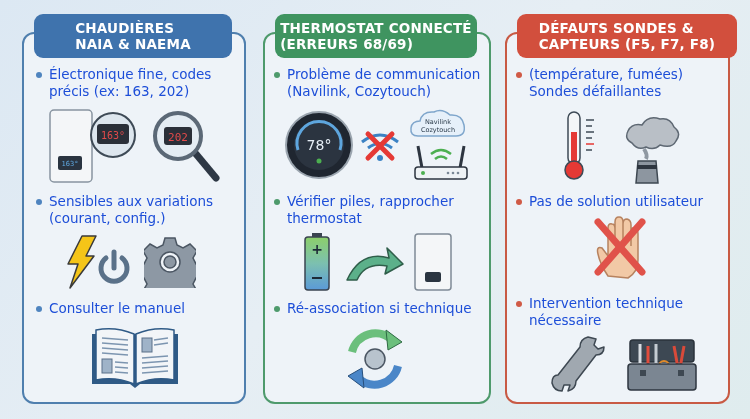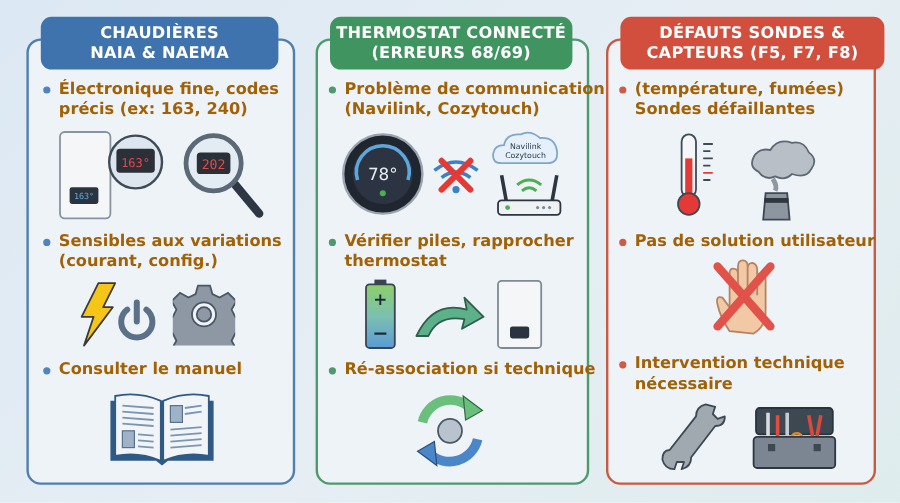--- a/index.html
+++ b/index.html
@@ -22,34 +22,33 @@
   .panel.red { left: 505px; width: 225px; border-color: #c85a44; }
   .badge {
     position: absolute;
     top: 14px;
     height: 44px;
     border-radius: 9px;
     color: #fff;
     font-weight: bold;
     font-size: 13.5px;
     line-height: 16px;
-    text-align: center;
     display: flex; align-items: center; justify-content: center;
     letter-spacing: 0.2px;
     z-index: 2;
   }
   .badge.blue { left: 34px; width: 198px; background: #3f73ad; }
   .badge.green { left: 275px; width: 202px; background: #3f9460; }
   .badge.red { left: 517px; width: 220px; background: #d24f3d; }
   .item {
     position: absolute;
-    font-weight: bold;
+    font-weight: normal;
     font-size: 13.5px;
     line-height: 17px;
-    color: #a16207;
+    color: #1d4ed8;
     padding-left: 15px;
   }
   .item .dot {
     position: absolute; left: 2px; top: 6px;
     width: 6px; height: 6px; border-radius: 50%;
   }
   .dot.blue { background: #4f84bf; }
   .dot.green { background: #4e9a6c; }
   .dot.red { background: #d05a46; }
   .ico { position: absolute; }
@@ -76,21 +75,21 @@
 <div class="badge red">
   <div>
       <div>DÉFAUTS SONDES &amp;</div>
       <div>CAPTEURS (F5, F7, F8)</div>
     </div>
 </div>
 
 <div class="item" style="left:34px;top:66px;">
   <span class="dot blue"></span>
   <div>Électronique fine, codes</div>
-  <div>précis (ex: 163, 240)</div>
+  <div>précis (ex: 163, 202)</div>
 </div>
 <svg class="ico" style="left:48px;top:108px" width="60" height="78">
   <rect x="2" y="2" width="42" height="72" rx="4" fill="#f4f6f8" stroke="#8894a0" stroke-width="1.5"></rect>
   <rect x="10" y="48" width="24" height="14" rx="2" fill="#2a3440"></rect>
   <text x="22" y="58" font-size="7" fill="#5fa8e0" text-anchor="middle" font-family="DejaVu Sans Mono, monospace">163°</text>
 </svg>
 <svg class="ico" style="left:88px;top:110px" width="50" height="54">
   <circle cx="25" cy="25" r="22" fill="#dde6ee" stroke="#3e4a56" stroke-width="2"></circle>
   <rect x="9" y="14" width="32" height="20" rx="3" fill="#2a2f38"></rect>
   <text x="25" y="29" font-size="10" fill="#e24a4a" text-anchor="middle" font-family="DejaVu Sans Mono, monospace">163°</text>

